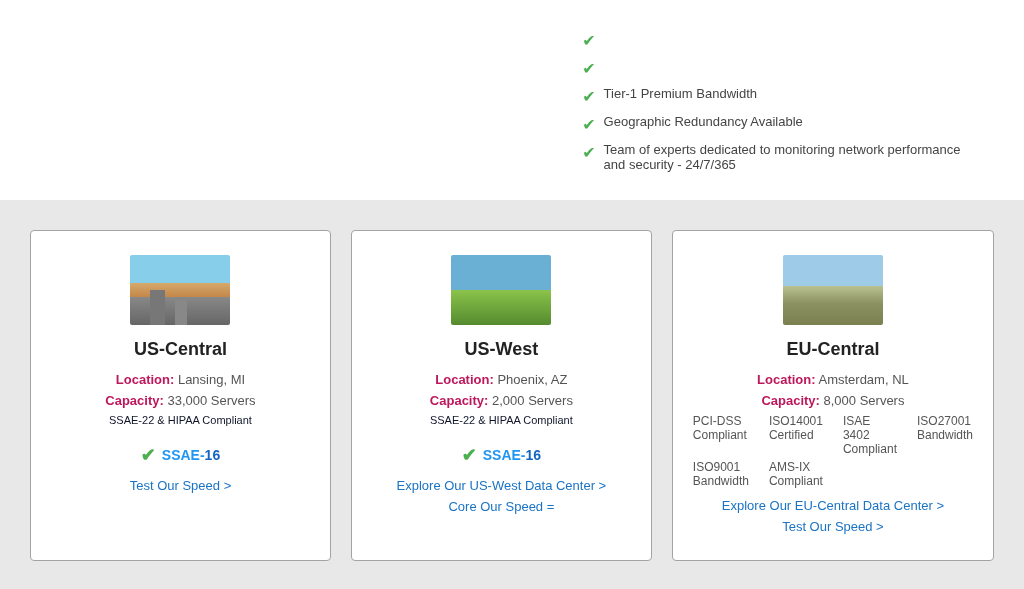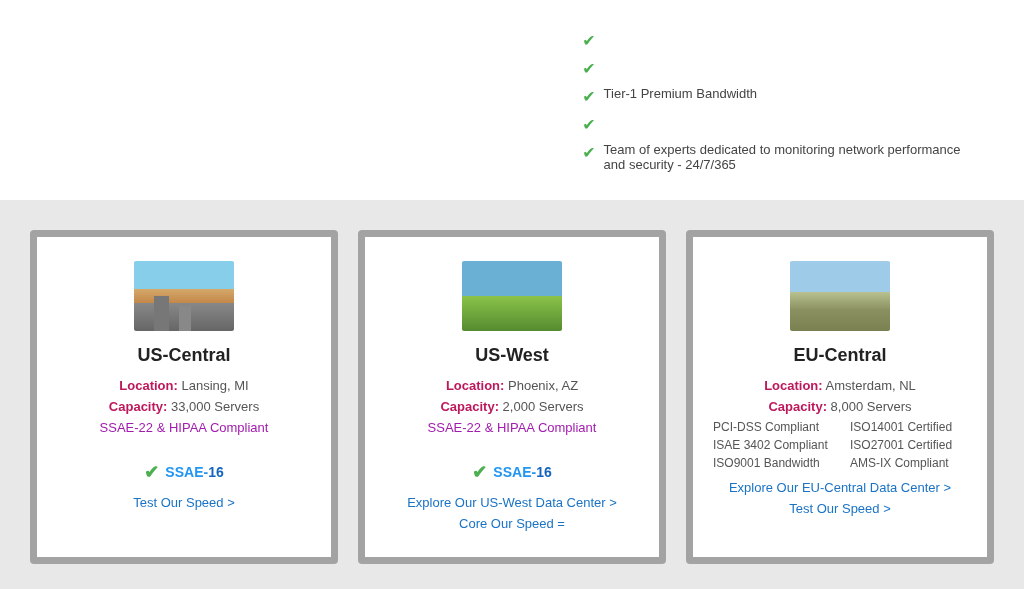--- a/index.html
+++ b/index.html
@@ -59,21 +59,21 @@
 
     
     .cards-section {
       background: #e8e8e8;
       padding: 30px 30px;
       display: flex;
       gap: 20px;
     }
     .card {
       background: #fff;
-      border: 7px solid #a3a3a3;
+      border: 1px solid #a3a3a3;
       border-radius: 4px;
       flex: 1;
       padding: 24px 20px 20px 20px;
       display: flex;
       flex-direction: column;
       align-items: center;
       text-align: center;
     }
     .card-image {
       width: 100px;
@@ -117,23 +117,23 @@
     }
     .card-info {
       font-size: 13px;
       color: #555;
       margin-bottom: 6px;
     }
     .card-info strong {
       color: #be185d;
     }
     .card-compliance {
-      font-size: 13px;
-      color: #a21caf;
-      margin-bottom: 18px;
+      font-size: 11px;
+      color: #0f172a;
+      margin-bottom: 10px;
     }
     .ssae-badge {
       display: flex;
       align-items: center;
       gap: 6px;
       margin: 8px 0 12px 0;
       justify-content: center;
     }
     .ssae-check {
       color: #4caf50;
@@ -153,21 +153,21 @@
       font-size: 13px;
       text-decoration: none;
       display: block;
       margin-bottom: 6px;
       cursor: pointer;
     }
 
     
     .compliance-grid {
       display: grid;
-      grid-template-columns: 1fr 1fr;
+      grid-template-columns: 1fr 1fr 1fr 1fr;
       gap: 4px 20px;
       margin-bottom: 10px;
       text-align: left;
       width: 100%;
     }
     .compliance-item {
       font-size: 12px;
       color: #555;
     }
   </style>
@@ -188,20 +188,21 @@
           </li>
           <li>
             <span class="check-icon">✔</span>
           </li>
           <li>
             <span class="check-icon">✔</span>
             <span>Tier-1 Premium Bandwidth</span>
           </li>
           <li>
             <span class="check-icon">✔</span>
+            <span>Geographic Redundancy Available</span>
           </li>
           <li>
             <span class="check-icon">✔</span>
             <span>Team of experts dedicated to monitoring network performance and security - 24/7/365</span>
           </li>
         </ul>
     </div>
   </div>
 
   <div class="cards-section">
@@ -236,21 +237,21 @@
       </div>
       <div class="card">
         <div class="card-image img-eu-central"></div>
         <div class="card-title">EU-Central</div>
         <div class="card-info"><strong>Location:</strong> Amsterdam, NL</div>
         <div class="card-info"><strong>Capacity:</strong> 8,000 Servers</div>
         <div class="compliance-grid">
           <div class="compliance-item">PCI-DSS Compliant</div>
           <div class="compliance-item">ISO14001 Certified</div>
           <div class="compliance-item">ISAE 3402 Compliant</div>
-          <div class="compliance-item">ISO27001 Certified</div>
+          <div class="compliance-item">ISO27001 Bandwidth</div>
           <div class="compliance-item">ISO9001 Bandwidth</div>
           <div class="compliance-item">AMS-IX Compliant</div>
         </div>
         <a class="card-link">Explore Our EU-Central Data Center &gt;</a>
         <a class="card-link">Test Our Speed &gt;</a>
       </div>
     </div>
 </div>
 
 </body></html>

